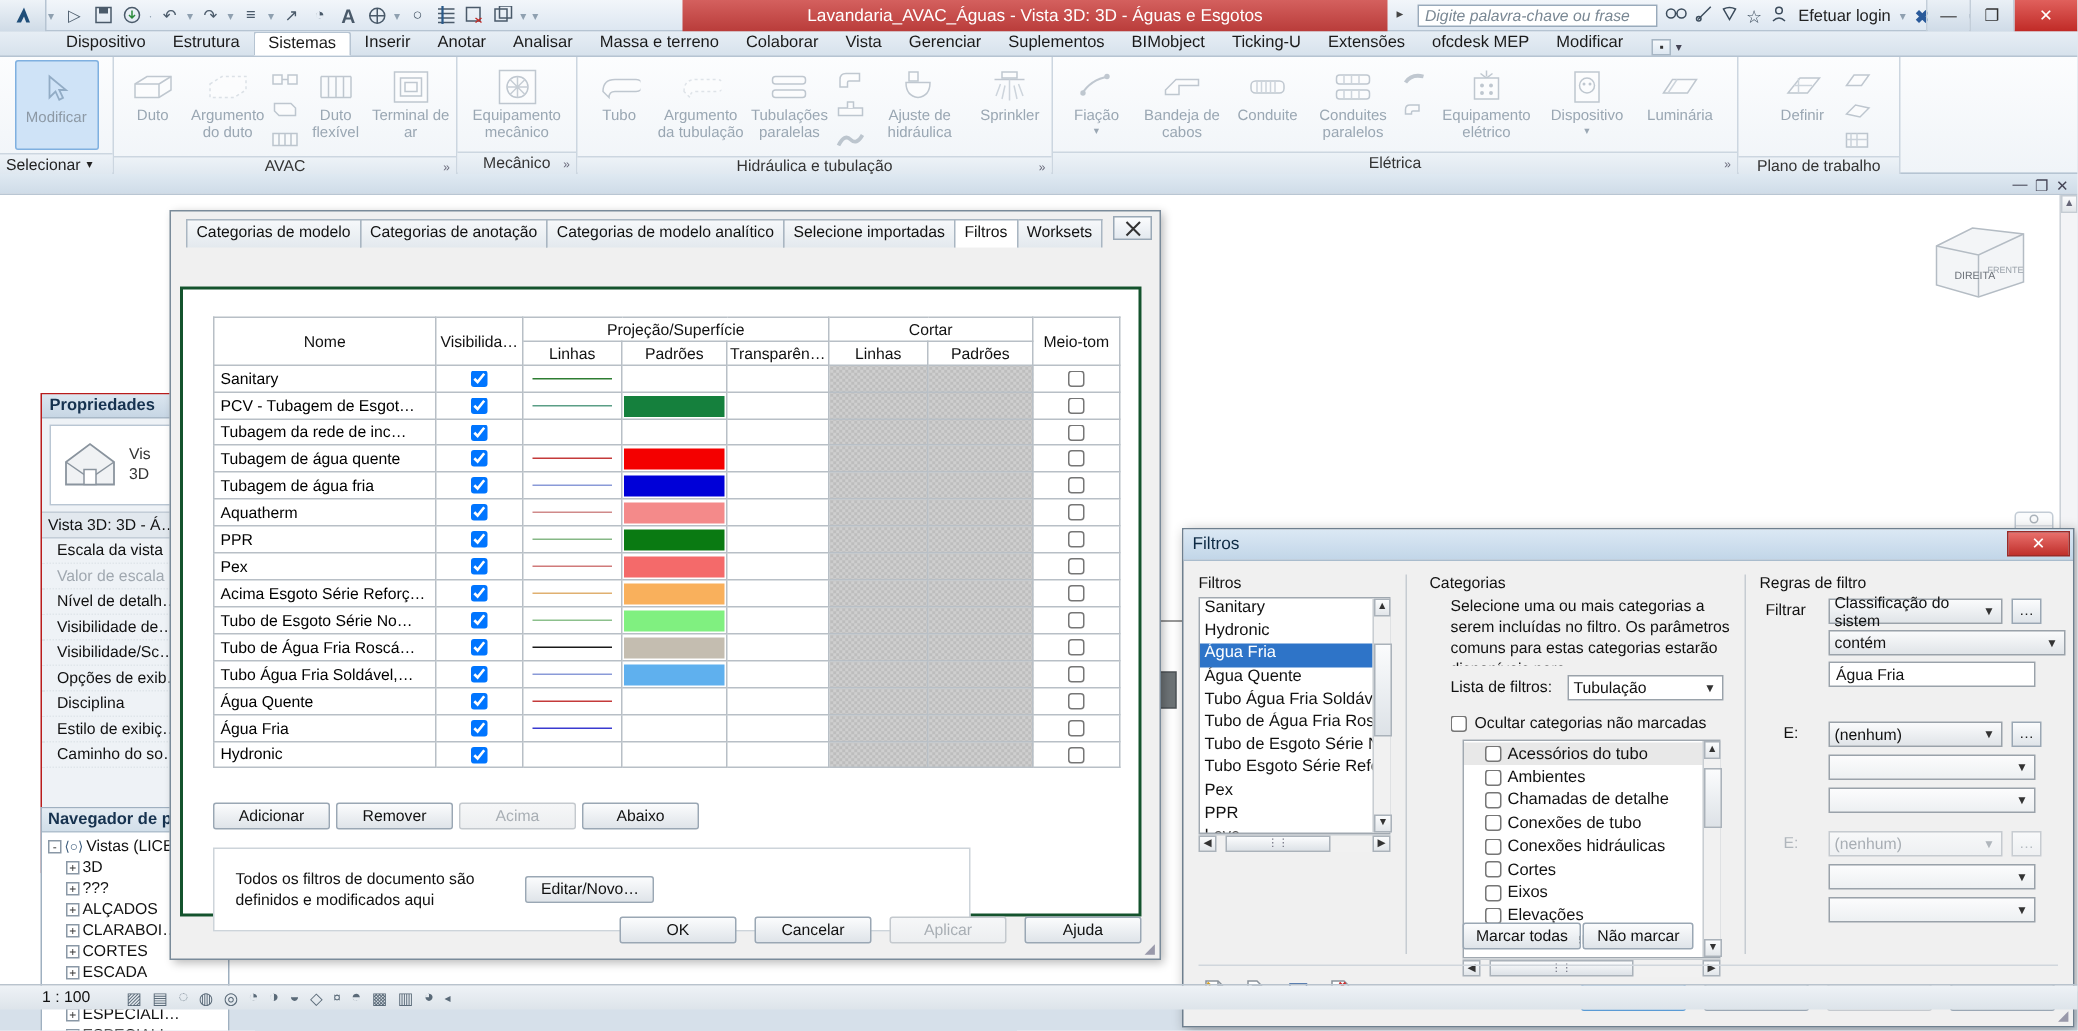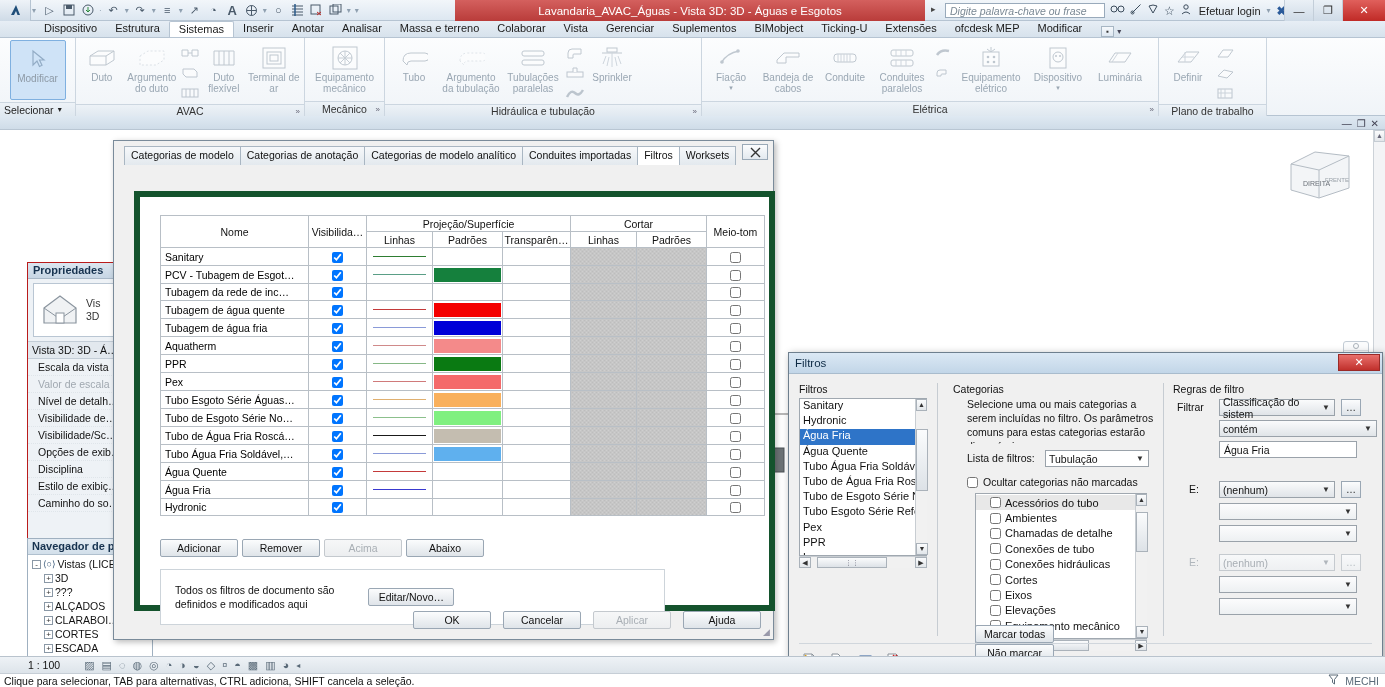--- a/index.html
+++ b/index.html
@@ -167,22 +167,22 @@
     background: linear-gradient(#fbfcfd,#e3e9ef); border:1px solid #9aa9b7;
     display:flex; align-items:center; justify-content:center; font-size:10px; color:#333;
   }
   .dlg-tabs { display:flex; align-items:flex-end; padding:6px 8px 0 10px; height:24px; }
   .dtab {
     font-size:10.5px; padding:2px 6px 3px 6px; background: linear-gradient(#f6f8fa,#e3e9ee);
     border:1px solid #a9b6c2; border-bottom:none; color:#111; margin-right:-1px; height:19px;
   }
   .dtab.active { background:#fff; position:relative; z-index:2; }
   .dlg1-body {
-    position:absolute; left:20px; top:50px; width:641px; height:420px;
-    background:#fff; border:6px solid #14532d;
+    position:absolute; left:6px; top:50px; width:641px; height:420px;
+    background:#fff; border:2px solid #14532d;
   }
 
   table.filters { border-collapse: collapse; font-size:10.5px; width:605px; margin:18px 0 0 20px; }
   table.filters th, table.filters td { border:1px solid #b8bfc6; padding:0; }
   table.filters th { background:#fff; font-weight:normal; text-align:center; height:16px; color:#111; }
   .fname { text-align:left; padding-left:4px !important; height:17px; white-space:nowrap; }
   .cell-cb { text-align:center; }
   .cut-dis { background-image: repeating-conic-gradient(#cfcfcf 0% 25%, #bdbdbd 0% 50%); background-size: 4px 4px; }
   .swatch { height:14px; margin:1px; }
   .lineprev { height:1px; margin:8px 6px; }
@@ -546,20 +546,29 @@
                 <rect x="2" y="6" width="16" height="5" fill="#fff" stroke="#7a8a9a"></rect>
                 <path d="M8 6V2h4v4" fill="#fff" stroke="#7a8a9a"></path>
               </svg>
           </span>
           <span class="rico">
             <svg width="20" height="15" viewBox="0 0 20 15">
                 <path d="M2 11 q4-8 8-4 q4 4 8-3" fill="none" stroke="#7a8a9a" stroke-width="2.5"></path>
               </svg>
           </span>
         </div>
+        <div class="rbtn wide" style="width:74px;">
+          <span class="rico">
+            <svg width="26" height="24" viewBox="0 0 26 24">
+                <path d="M6 2h6v6h-6z" fill="#fff" stroke="#7a8a9a"></path>
+                <path d="M4 9 h16 q0 9-8 10 q-8-1-8-10 z" fill="#fff" stroke="#7a8a9a"></path>
+              </svg>
+          </span>
+          <span>Ajuste de hidráulica</span>
+        </div>
         <div class="rbtn">
           <span class="rico">
             <svg width="28" height="24" viewBox="0 0 28 24">
                 <rect x="9" y="2" width="10" height="4" fill="#fff" stroke="#7a8a9a"></rect>
                 <path d="M4 7h20" stroke="#7a8a9a"></path>
                 <path d="M14 7v4M8 10l-3 8M20 10l3 8M11 11l-2 9M17 11l2 9M14 11v10" stroke="#9aa8b6"></path>
               </svg>
           </span>
           <span>Sprinkler</span>
         </div>
@@ -659,21 +668,21 @@
         </div>
       </div>
       <div class="panel-label">
         <span>Elétrica</span>
         <span class="arr">»</span>
       </div>
     </div>
 
 
     <div class="panel" style="width:108px;">
-      <div class="panel-body" style="">
+      <div class="panel-body" style="justify-content:center;">
         <div class="rbtn">
           <span class="rico">
             <svg width="26" height="24" viewBox="0 0 26 24">
                 <path d="M3 16 L11 6 L24 6 L16 16 Z" fill="#fff" stroke="#7a8a9a"></path>
                 <path d="M7 11h12M10 6v10" stroke="#9aa8b6"></path>
               </svg>
           </span>
           <span>Definir</span>
         </div>
         <div class="stack3">
@@ -895,21 +904,21 @@
     <div class="dlg1-close">
       <svg width="11" height="11" viewBox="0 0 11 11">
           <path d="M1 1 L10 10 M10 1 L1 10" stroke="#333" stroke-width="1.4"></path>
         </svg>
     </div>
 
     <div class="dlg-tabs" id="vg-tabs">
         <div class="dtab">Categorias de modelo</div>
         <div class="dtab">Categorias de anotação</div>
         <div class="dtab">Categorias de modelo analítico</div>
-        <div class="dtab">Conduites importadas</div>
+        <div class="dtab">Selecione importadas</div>
         <div class="dtab active">Filtros</div>
         <div class="dtab">Worksets</div>
       </div>
 
     <div class="dlg1-body">
       <table class="filters">
         <thead>
           <tr>
             <th rowspan="2" style="width:148px;">Nome</th>
             <th rowspan="2" style="width:58px;">Visibilida…</th>
@@ -1026,21 +1035,21 @@
               </td>
               <td>
                 <div class="swatch" style="background:#f46a6a;"></div>
               </td>
               <td></td>
               <td class="cut-dis"></td>
               <td class="cut-dis"></td>
               <td class="cell-cb"><input type="checkbox" style=""></td>
             </tr>
             <tr>
-              <td class="fname">Tubo Esgoto Série Águas…</td>
+              <td class="fname">Acima Esgoto Série Reforç…</td>
               <td class="cell-cb"><input type="checkbox" checked="" style=""></td>
               <td>
                 <div class="lineprev" style="background:#e0b070;"></div>
               </td>
               <td>
                 <div class="swatch" style="background:#f9b05c;"></div>
               </td>
               <td></td>
               <td class="cut-dis"></td>
               <td class="cut-dis"></td>
@@ -1257,21 +1266,21 @@
     <div class="vsb" style="left:346px;top:141px;height:144px;">
       <div class="ar">▲</div>
       <div class="th" style="top:18px;height:40px;"></div>
       <div class="ar" style="position:absolute;bottom:0;width:12px;">▼</div>
     </div>
     <div class="hsb" style="left:186px;top:286px;width:172px;">
       <div class="ar">◀</div>
       <div class="th" style="width:96px;margin-left:6px;">⋮⋮</div>
       <div class="ar" style="margin-left:auto;">▶</div>
     </div>
-    <div style="position:absolute;left:186px;top:272px;display:flex;gap:1px;flex-direction:column;" id="check-buttons">
+    <div style="position:absolute;left:186px;top:262px;display:flex;gap:1px;" id="check-buttons">
         <div class="gbtn" style="min-width: 74px;">Marcar todas</div>
         <div class="gbtn" style="min-width: 74px;">Não marcar</div>
       </div>
     <div style="position:absolute;left:374px;top:30px;bottom:48px;width:1px;background:#c6ccd2;"></div>
 
     <div style="position:absolute;left:384px;top:30px;" class="grp-lab">Regras de filtro</div>
     <div style="position:absolute;left:388px;top:48px;font-size:10.5px;color:#111;">Filtrar</div>
     <div class="sel-box" style="position:absolute;left:430px;top:46px;width:116px;">
       <span>Classificação do sistem</span>
       <span class="cv">▼</span>
@@ -1332,25 +1341,14 @@
     <span class="si">◒</span>
     <span class="si">◇</span>
     <span class="si" style="font-size:9px;">¤</span>
     <span class="si">◓</span>
     <span class="si">▩</span>
     <span class="si">▥</span>
     <span class="si">◕</span>
     <span class="si" style="font-size:8px;">◂</span>
   </div>
 
-  <div class="statusbar2">
-    <span>Clique para selecionar, TAB para alternativas, CTRL adiciona, SHIFT cancela a seleção.</span>
-    <span class="sb2-right">
-      <span>
-        <svg width="11" height="11" viewBox="0 0 11 11">
-            <path d="M1 1h9L6.5 5.5V10L4.5 8.5V5.5z" fill="none" stroke="#5a6a78"></path>
-          </svg>
-      </span>
-      <span>MECHI</span>
-    </span>
-  </div>
 
 </div>
 
 </body></html>

